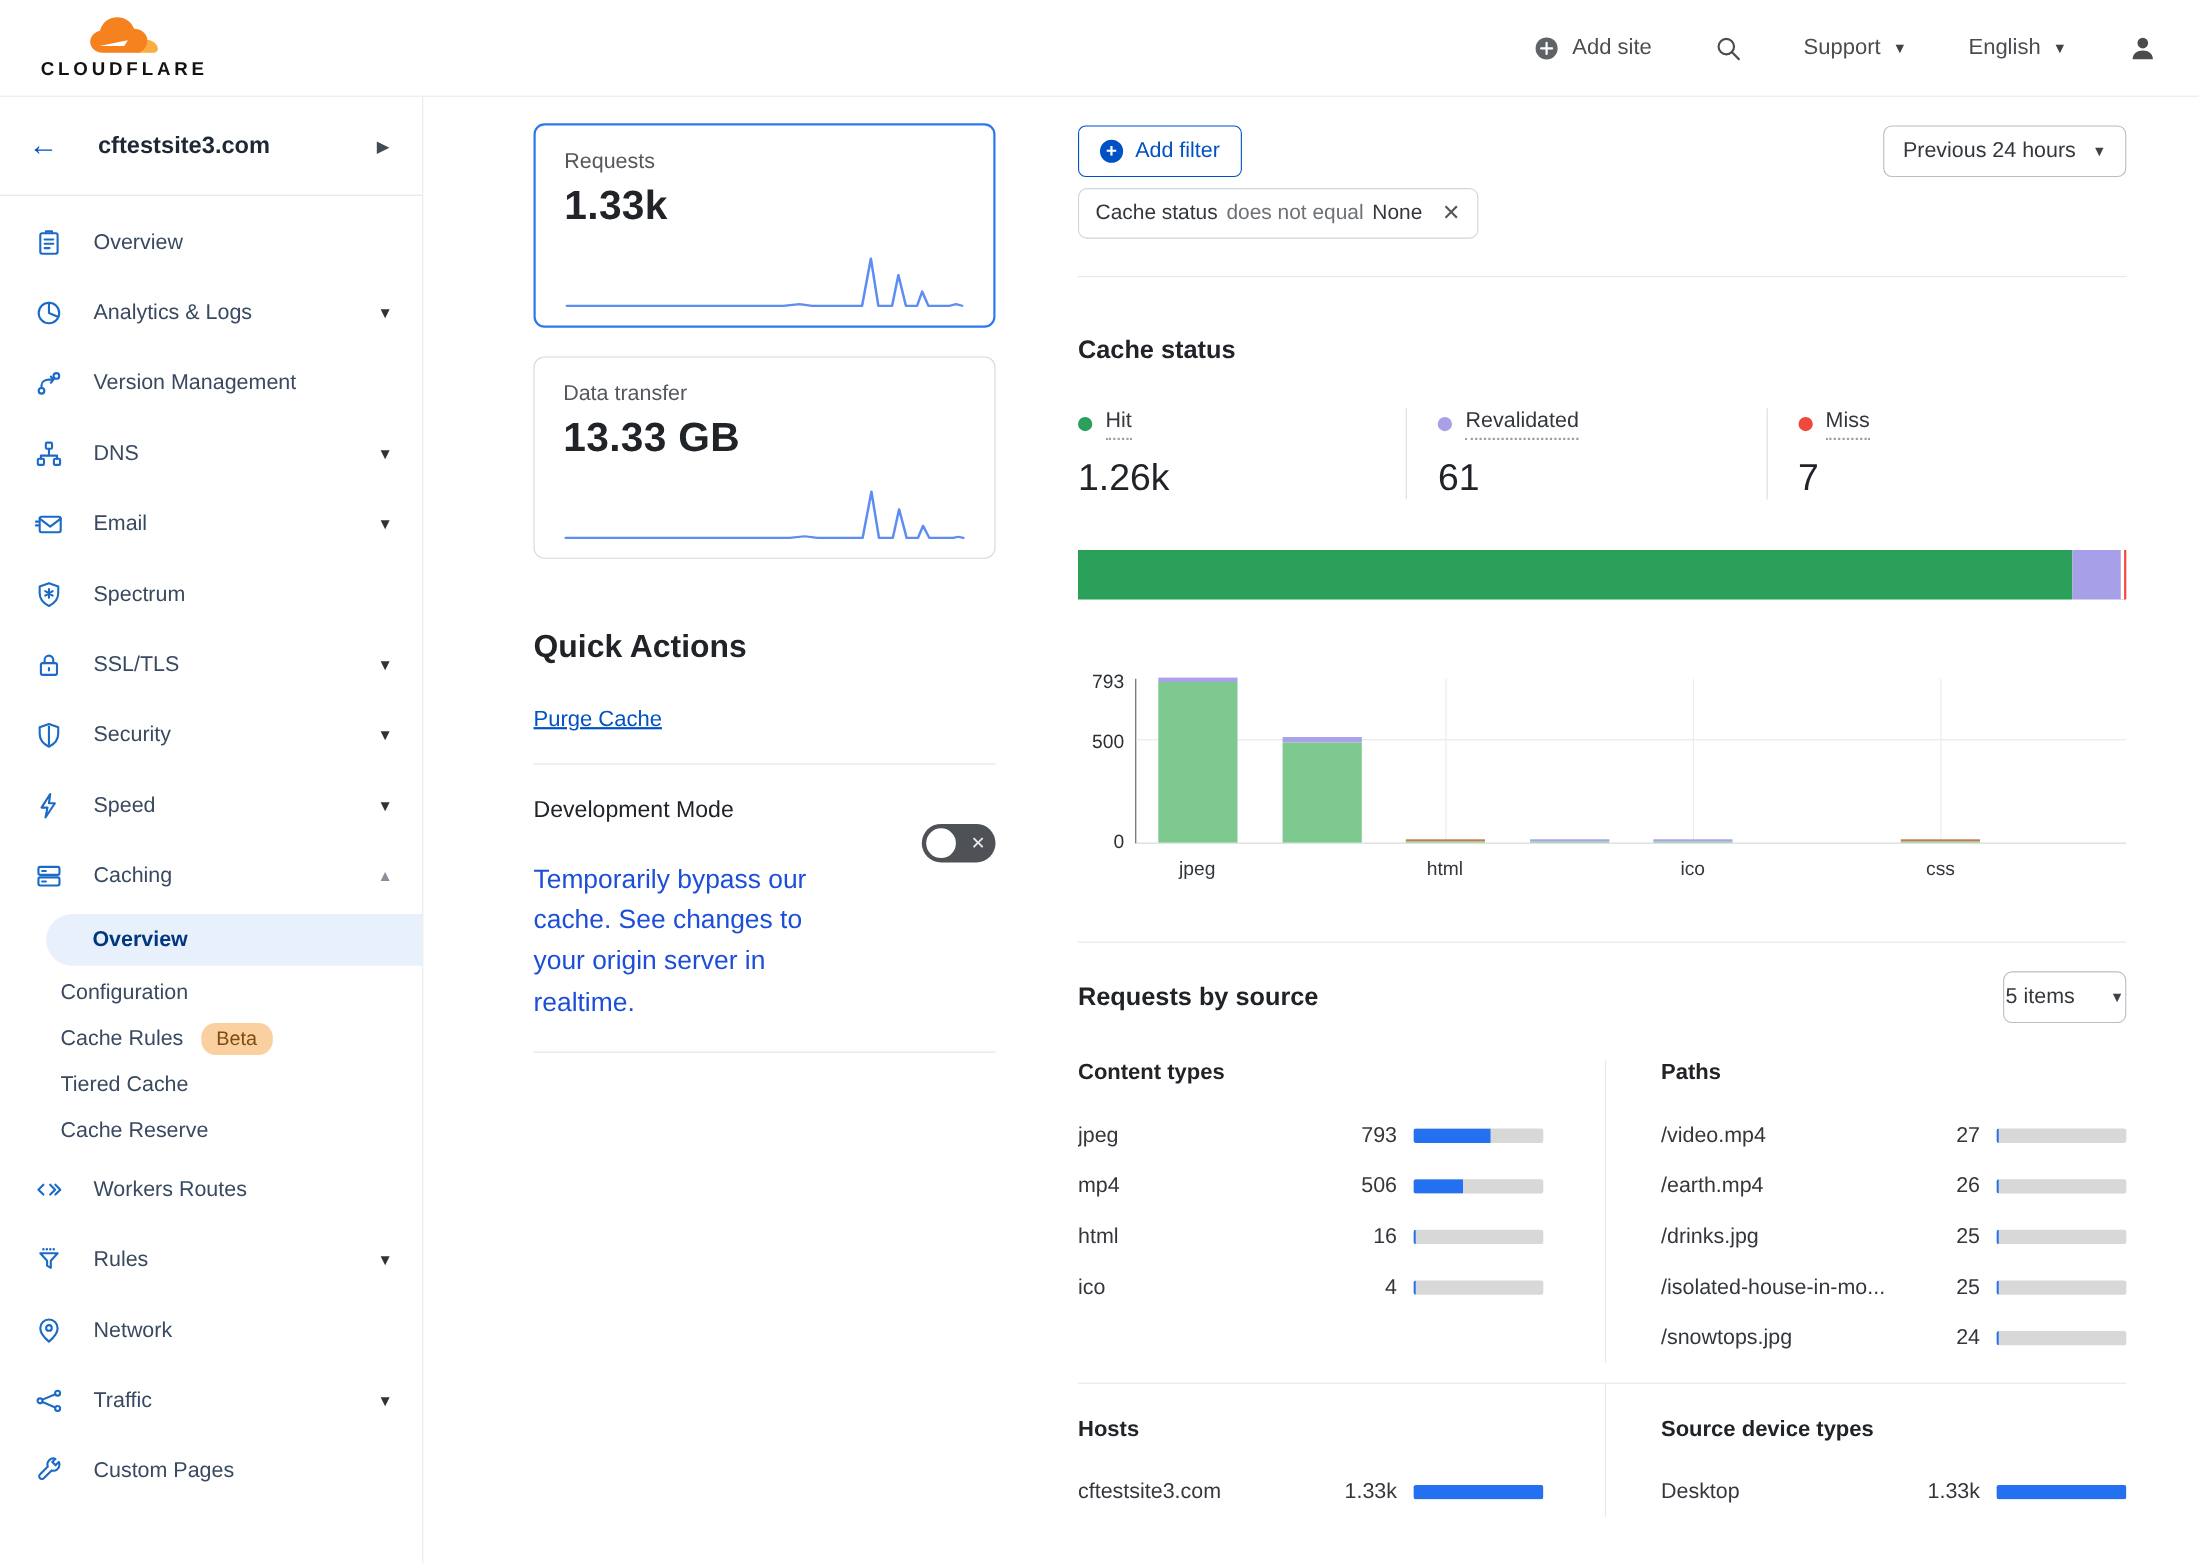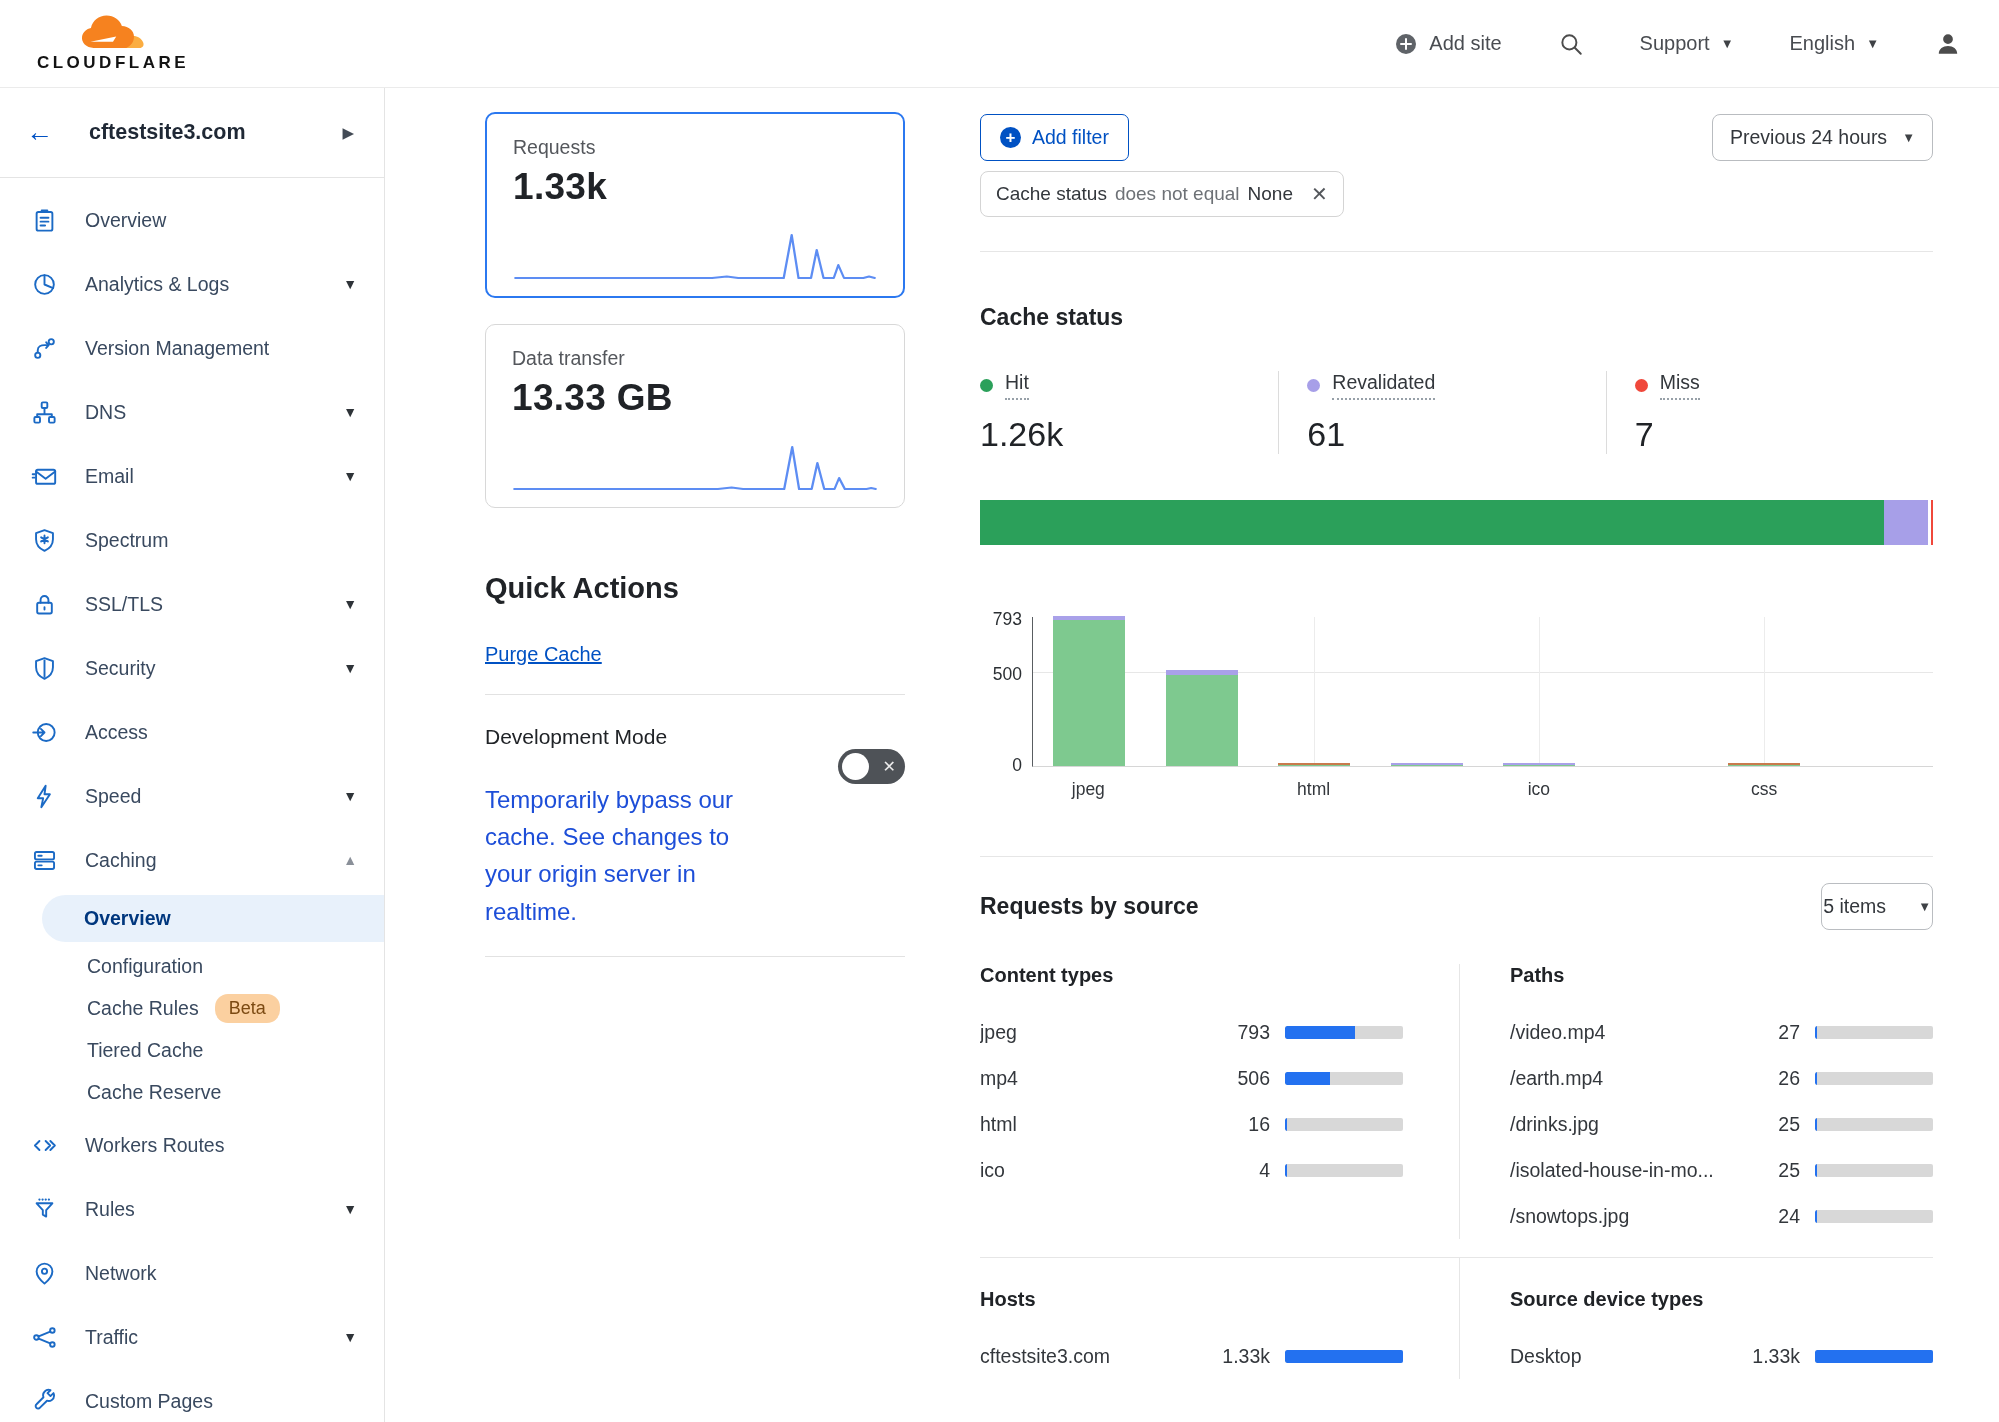--- a/index.html
+++ b/index.html
@@ -28,21 +28,21 @@
   .site-name { font-size:21.5px; font-weight:700; color:#1f2835; flex:1; }
   .site-caret { color:#424a55; font-size:15px; cursor:pointer; }
   .nav { padding-top:10px; }
   .nav-item { height:64px; display:flex; align-items:center; padding:0 27px 0 31px; cursor:pointer; }
   .nicon { width:27px; height:27px; margin-right:27px; flex:none; }
   .nicon svg { width:27px; height:27px; stroke:#1b6ac5; fill:none; stroke-width:1.7;
                stroke-linecap:round; stroke-linejoin:round; }
   .nlabel { font-size:19.5px; color:#39495f; flex:1; }
   .ncaret { color:#2e3338; font-size:14px; }
   .ncaret.up { color:#8a9099; }
-  .sub-item { height:42px; display:flex; align-items:center; padding-left:87px; font-size:19.5px;
+  .sub-item { height:42px; display:flex; align-items:center; padding-left:55px; font-size:19.5px;
               color:#39495f; cursor:pointer; }
   .sub-item.active { height:47px; margin:3px 0 3px 42px; padding-left:42px; background:#e8f1fb;
                      border-radius:26px 0 0 26px; font-weight:700; color:#00377e; }
   .beta { margin-left:16px; background:#fbd0a0; color:#7c4a12; font-size:18px; padding:4px 14px;
           border-radius:13px; font-weight:400; }
 
   
   .midcol { position:absolute; top:88px; left:385px; width:548px; bottom:0; background:#fff;
             padding:24px 28px 0 100px; }
   .scard { width:420px; border:1.5px solid #d8d8d8; border-radius:10px; padding:22px 26px 16px;
@@ -243,27 +243,20 @@
 
       <div class="nav-item">
         <span class="nicon"><svg viewBox="0 0 24 24">
               <path d="M12 2.8l7.5 2.7v5.3c0 5-3.2 8.4-7.5 10.4-4.3-2-7.5-5.4-7.5-10.4V5.5z"></path>
               <path d="M12 4.8v14.5"></path>
             </svg></span>
         <span class="nlabel">Security</span>
         <span class="ncaret">▼</span>
       </div>
 
-      <div class="nav-item">
-        <span class="nicon"><svg viewBox="0 0 24 24">
-              <circle cx="13.5" cy="12" r="7.5"></circle>
-              <path d="M2 12h10M8.8 8.8L12 12l-3.2 3.2"></path>
-            </svg></span>
-        <span class="nlabel">Access</span>
-      </div>
 
       <div class="nav-item">
         <span class="nicon"><svg viewBox="0 0 24 24">
               <path d="M13 2.5L6 13.5h4.8L9.2 21.5 16.8 10H12z"></path>
             </svg></span>
         <span class="nlabel">Speed</span>
         <span class="ncaret">▼</span>
       </div>
 
       <div class="nav-item">

